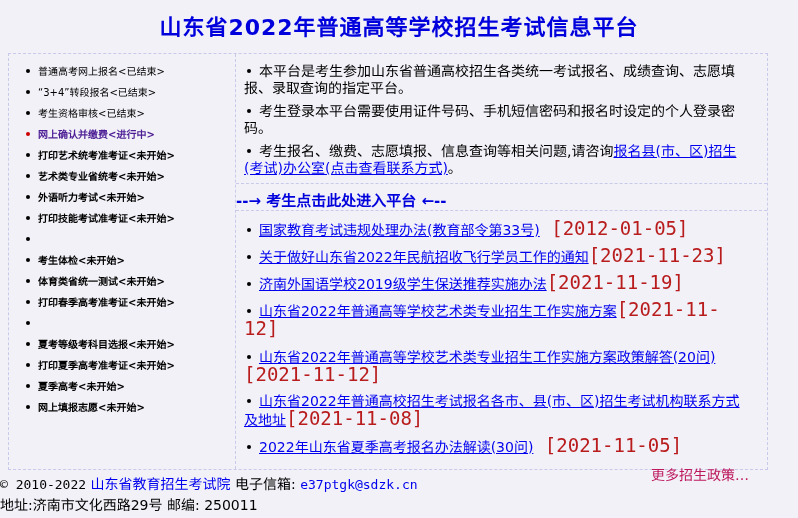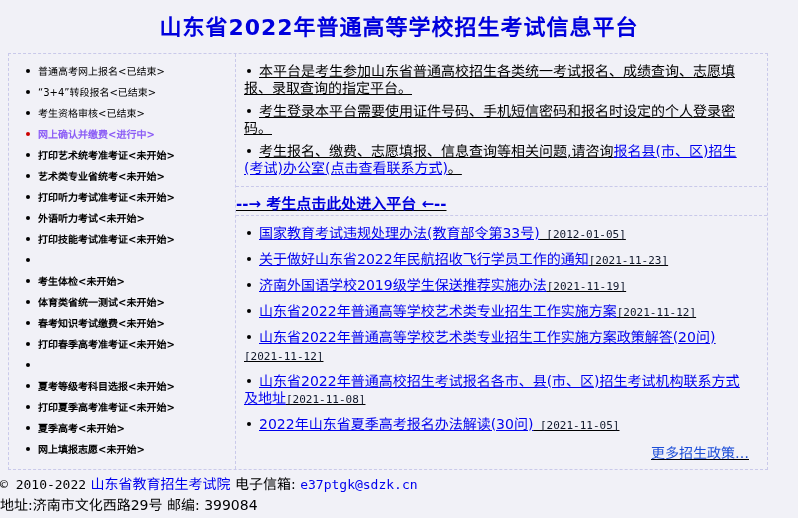--- a/index.html
+++ b/index.html
@@ -36,33 +36,32 @@
     padding:7px 4px 0 14px;
   }
   .side-item{
     font-size:10px;
     line-height:21px;
     font-weight:bold;
     white-space:nowrap;
     cursor:pointer;
   }
   .side-item.done{font-weight:normal;}
-  .side-item.active{color:#8b5cf6;}
+  .side-item.active{color:#4c1d95;}
   .dot{
     display:inline-block;width:4px;height:4px;
     background:#000;border-radius:50%;
     margin:0 8px 3px 3px;vertical-align:middle;
   }
   .side-item.active .dot{background:#cc0000;}
   
   .right-panel{
     flex:1;
     display:flex;flex-direction:column;
     box-sizing:border-box;
-    text-decoration:underline;
   }
   .intro{
     box-sizing:border-box;
     height:133px;
     border-bottom:1px dashed #c9c9ea;
     padding:9px 14px 0 8px;
   }
   .intro p{
     margin:0 0 6px 0;
     font-size:14px;
@@ -91,31 +90,31 @@
     font-size:14px;
     line-height:17px;
     margin-bottom:8px;
   }
   .link{
     color:#0000ee;
     text-decoration:underline;
     cursor:pointer;
   }
   .ann-date{
-    color:#0f172a;
+    color:#b91c1c;
     font-family:"DejaVu Sans Mono","Liberation Mono",monospace;
-    font-size:11px;
+    font-size:19px;
   }
   .more-row{
     text-align:right;
     padding-right:4px;
     font-size:14px;
   }
   .more-link{
-    color:#1d4ed8;
+    color:#be185d;
     text-decoration:none;
     cursor:pointer;
   }
   
   .footer{
     position:absolute;
     left:0;top:474px;width:798px;
     text-align:left;
     font-size:14px;
     line-height:21px;
@@ -130,27 +129,25 @@
 
 <div class="main-box">
 
   <div class="sidebar">
     <div class="side-item done"><span class="dot"></span><span>普通高考网上报名&lt;已结束&gt;</span></div>
     <div class="side-item done"><span class="dot"></span><span>“3+4”转段报名&lt;已结束&gt;</span></div>
     <div class="side-item done"><span class="dot"></span><span>考生资格审核&lt;已结束&gt;</span></div>
     <div class="side-item active"><span class="dot"></span><span>网上确认并缴费&lt;进行中&gt;</span></div>
     <div class="side-item pending"><span class="dot"></span><span>打印艺术统考准考证&lt;未开始&gt;</span></div>
     <div class="side-item pending"><span class="dot"></span><span>艺术类专业省统考&lt;未开始&gt;</span></div>
-    <div class="side-item pending"><span class="dot"></span><span>打印听力考试准考证&lt;未开始&gt;</span></div>
     <div class="side-item pending"><span class="dot"></span><span>外语听力考试&lt;未开始&gt;</span></div>
     <div class="side-item pending"><span class="dot"></span><span>打印技能考试准考证&lt;未开始&gt;</span></div>
     <div class="side-item pending"><span class="dot"></span></div>
     <div class="side-item pending"><span class="dot"></span><span>考生体检&lt;未开始&gt;</span></div>
     <div class="side-item pending"><span class="dot"></span><span>体育类省统一测试&lt;未开始&gt;</span></div>
-    <div class="side-item pending"><span class="dot"></span><span>春考知识考试缴费&lt;未开始&gt;</span></div>
     <div class="side-item pending"><span class="dot"></span><span>打印春季高考准考证&lt;未开始&gt;</span></div>
     <div class="side-item pending"><span class="dot"></span></div>
     <div class="side-item pending"><span class="dot"></span><span>夏考等级考科目选报&lt;未开始&gt;</span></div>
     <div class="side-item pending"><span class="dot"></span><span>打印夏季高考准考证&lt;未开始&gt;</span></div>
     <div class="side-item pending"><span class="dot"></span><span>夏季高考&lt;未开始&gt;</span></div>
     <div class="side-item pending"><span class="dot"></span><span>网上填报志愿&lt;未开始&gt;</span></div>
   </div>
 
   <div class="right-panel">
 
@@ -180,14 +177,14 @@
   </div>
 </div>
 
 <div class="footer">
   <div>
     <span class="mono">© 2010-2022</span>
     <a class="link">山东省教育招生考试院</a>
     <span>电子信箱:</span>
     <a class="link mono">e37ptgk@sdzk.cn</a>
   </div>
-  <div>地址:济南市文化西路29号 邮编: 399084</div>
+  <div>地址:济南市文化西路29号 邮编: 250011</div>
 </div>
 
 </body></html>

